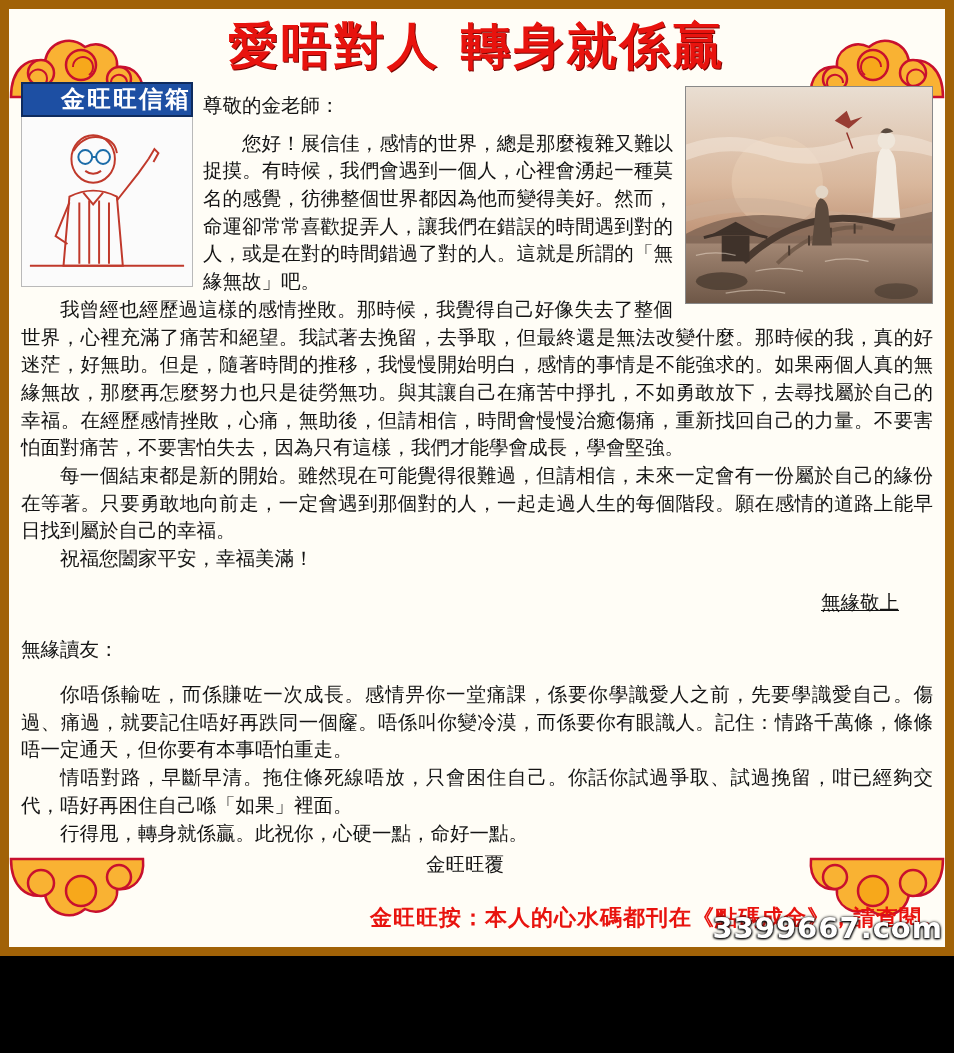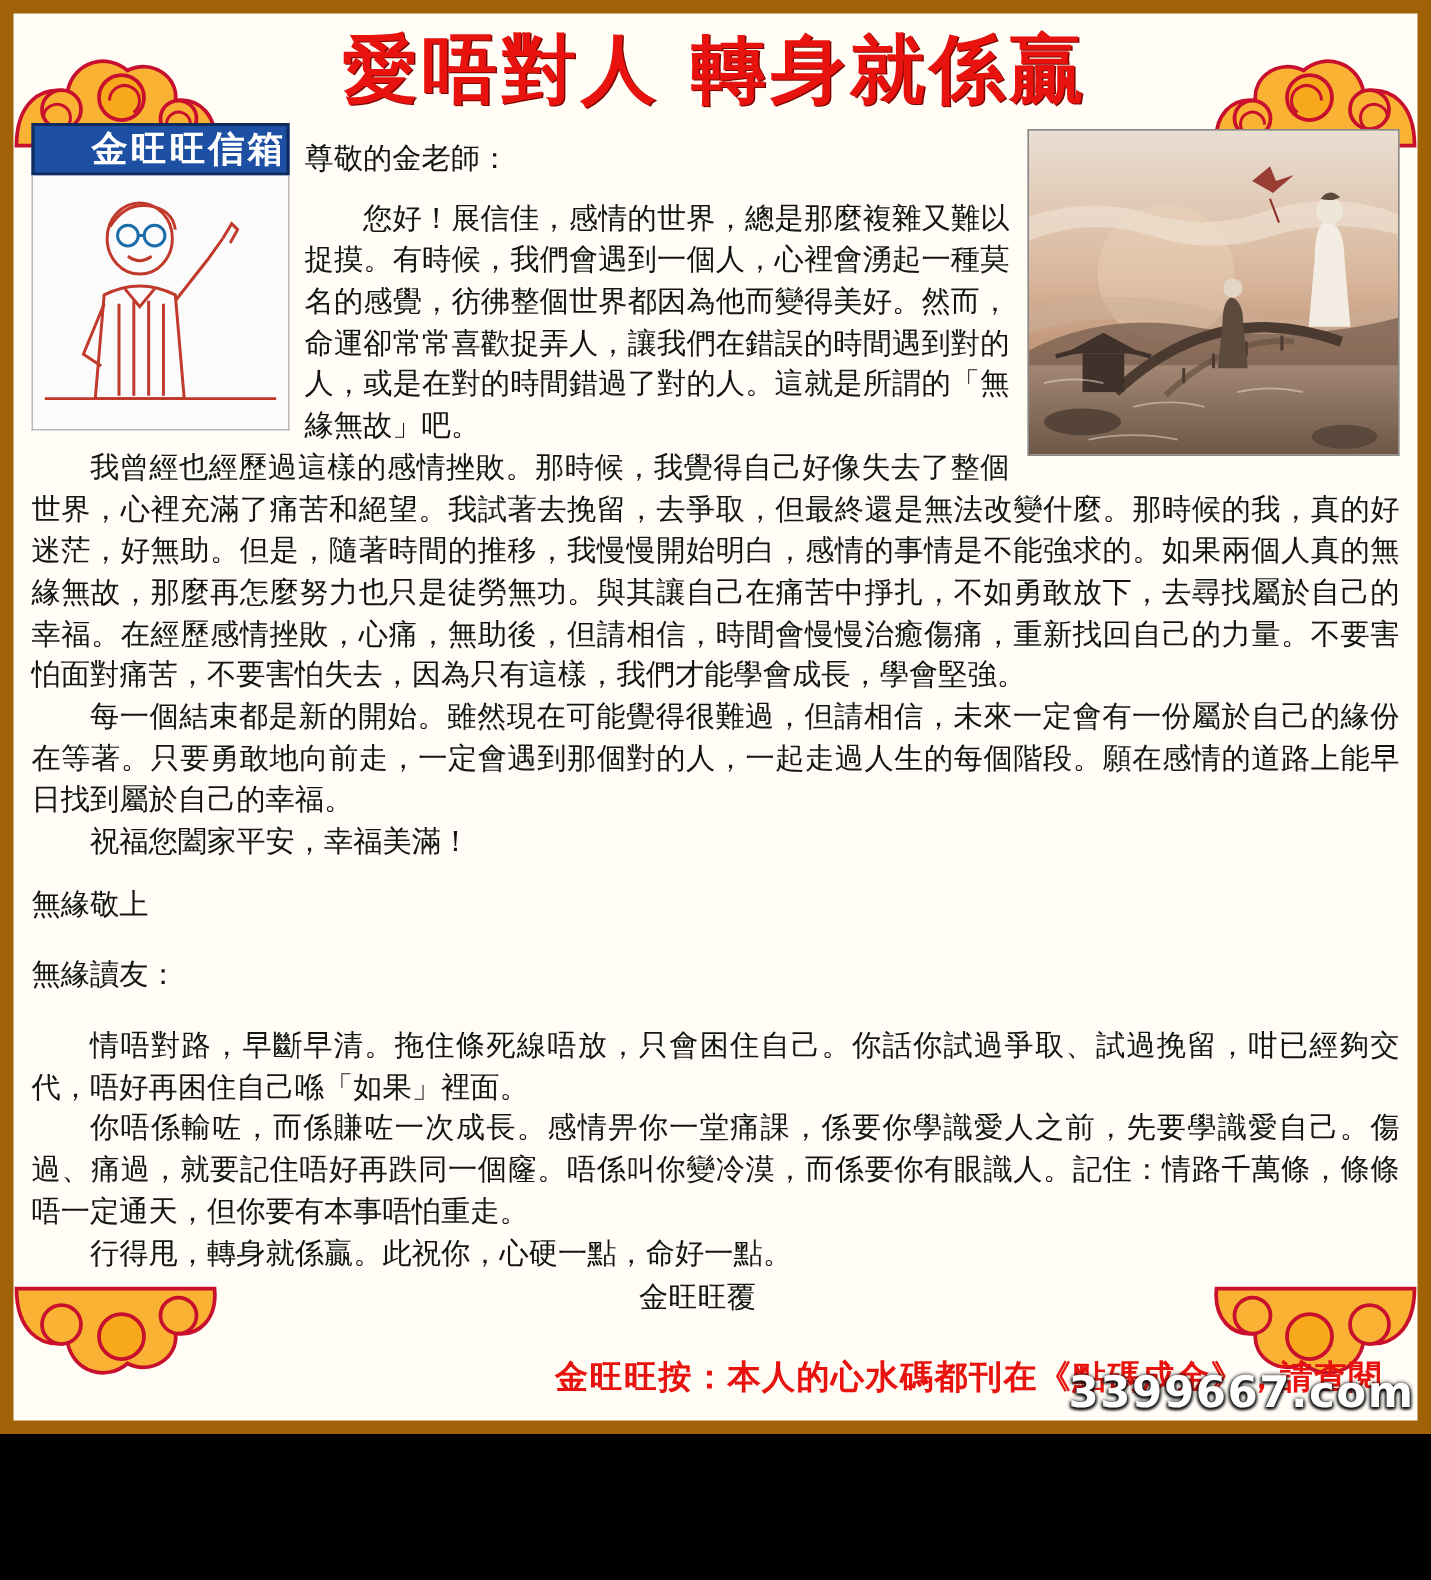--- a/index.html
+++ b/index.html
@@ -87,26 +87,28 @@
     float: right;
     width: 248px; height: 218px;
     margin: 6px 0 4px 12px;
     border: 1px solid #888;
     overflow: hidden;
     position: relative;
     background: #cdb9ab;
   }
   .photo svg { display: block; width: 100%; height: 100%; }
 
-  p.para { margin: 0 0 0 0; text-indent: 2em; }
+  p.para { margin: 0 0 0 0; text-indent: 2em; font-family: Liberation Mono, monospace; }
   p.noindent { margin: 12px; text-indent: 0; }
   .sign {
+    text-align: right;
     margin-top: 14px;
     padding-right: 34px;
     text-indent: 0;
+    text-decoration: underline;
   }
   .sign2 {
     text-align: center;
     margin-top: 2px;
     padding-right: 24px;
     text-indent: 0;
   }
   .reply-head { margin-top: 16px; text-indent: 0; }
 
   
@@ -298,22 +300,22 @@
     </div>
 
     <p class="noindent">尊敬的金老師：</p>
     <p class="para">您好！展信佳，感情的世界，總是那麼複雜又難以捉摸。有時候，我們會遇到一個人，心裡會湧起一種莫名的感覺，彷彿整個世界都因為他而變得美好。然而，命運卻常常喜歡捉弄人，讓我們在錯誤的時間遇到對的人，或是在對的時間錯過了對的人。這就是所謂的「無緣無故」吧。</p>
     <p class="para">我曾經也經歷過這樣的感情挫敗。那時候，我覺得自己好像失去了整個世界，心裡充滿了痛苦和絕望。我試著去挽留，去爭取，但最終還是無法改變什麼。那時候的我，真的好迷茫，好無助。但是，隨著時間的推移，我慢慢開始明白，感情的事情是不能強求的。如果兩個人真的無緣無故，那麼再怎麼努力也只是徒勞無功。與其讓自己在痛苦中掙扎，不如勇敢放下，去尋找屬於自己的幸福。在經歷感情挫敗，心痛，無助後，但請相信，時間會慢慢治癒傷痛，重新找回自己的力量。不要害怕面對痛苦，不要害怕失去，因為只有這樣，我們才能學會成長，學會堅強。</p>
     <p class="para">每一個結束都是新的開始。雖然現在可能覺得很難過，但請相信，未來一定會有一份屬於自己的緣份在等著。只要勇敢地向前走，一定會遇到那個對的人，一起走過人生的每個階段。願在感情的道路上能早日找到屬於自己的幸福。</p>
     <p class="para">祝福您闔家平安，幸福美滿！</p>
     <p class="sign">無緣敬上</p>
 
     <p class="reply-head">無緣讀友：</p>
+    <p class="para">你唔係輸咗，而係賺咗一次成長。感情畀你一堂痛課，係要你學識愛人之前，先要學識愛自己。傷過、痛過，就要記住唔好再跌同一個窿。唔係叫你變冷漠，而係要你有眼識人。記住：情路千萬條，條條唔一定通天，但你要有本事唔怕重走。</p>
     <p class="para">情唔對路，早斷早清。拖住條死線唔放，只會困住自己。你話你試過爭取、試過挽留，咁已經夠交代，唔好再困住自己喺「如果」裡面。</p>
-    <p class="para">你唔係輸咗，而係賺咗一次成長。感情畀你一堂痛課，係要你學識愛人之前，先要學識愛自己。傷過、痛過，就要記住唔好再跌同一個窿。唔係叫你變冷漠，而係要你有眼識人。記住：情路千萬條，條條唔一定通天，但你要有本事唔怕重走。</p>
     <p class="para">行得甩，轉身就係贏。此祝你，心硬一點，命好一點。</p>
     <p class="sign2">金旺旺覆</p>
 
     <div class="clear"></div>
   </div>
 
   <div class="footnote">金旺旺按：本人的心水碼都刊在《點碼成金》，請查閱。</div>
 
   <div class="watermark">
     <span>3399667</span><span class="dom">.com</span>

